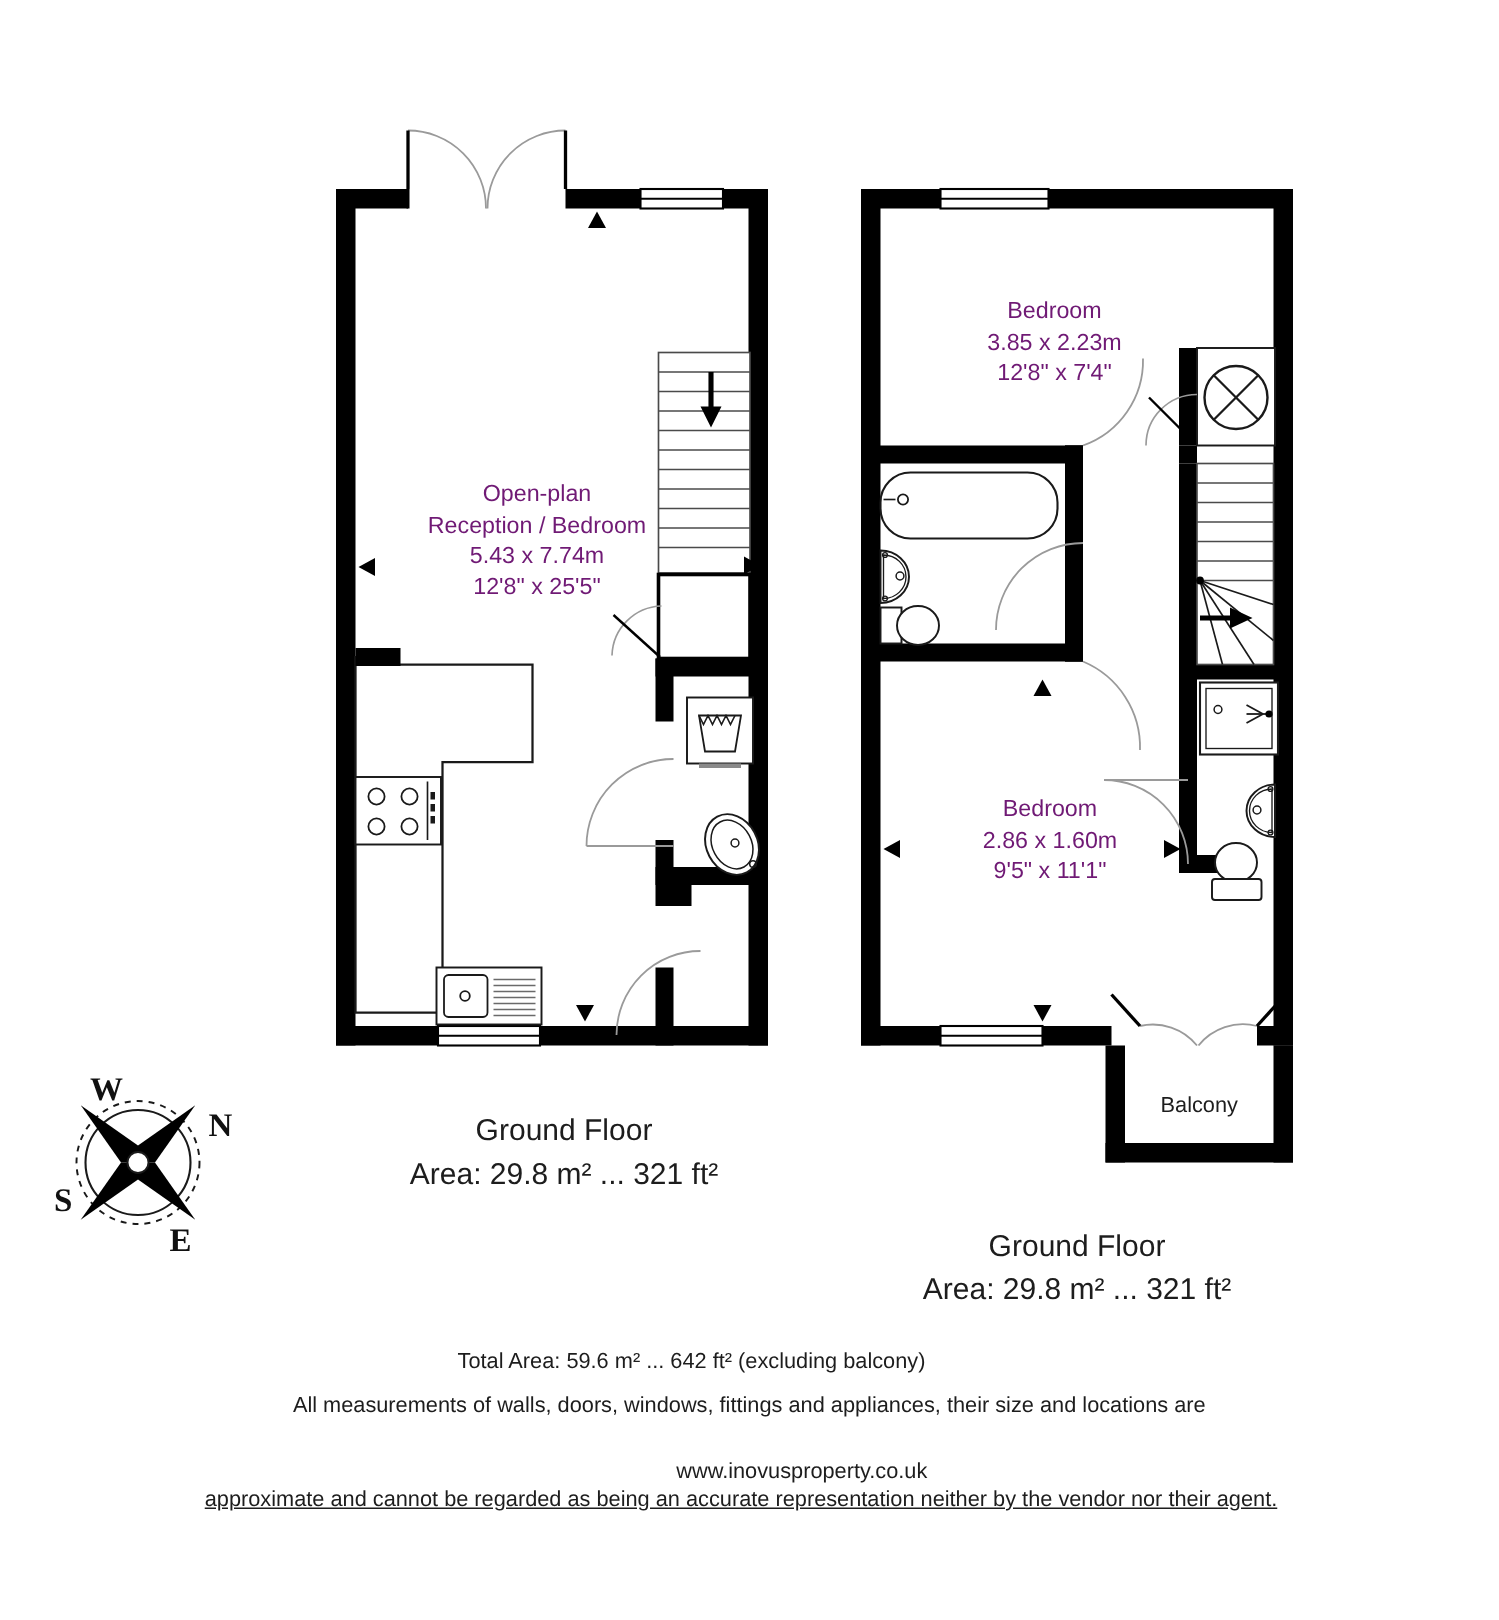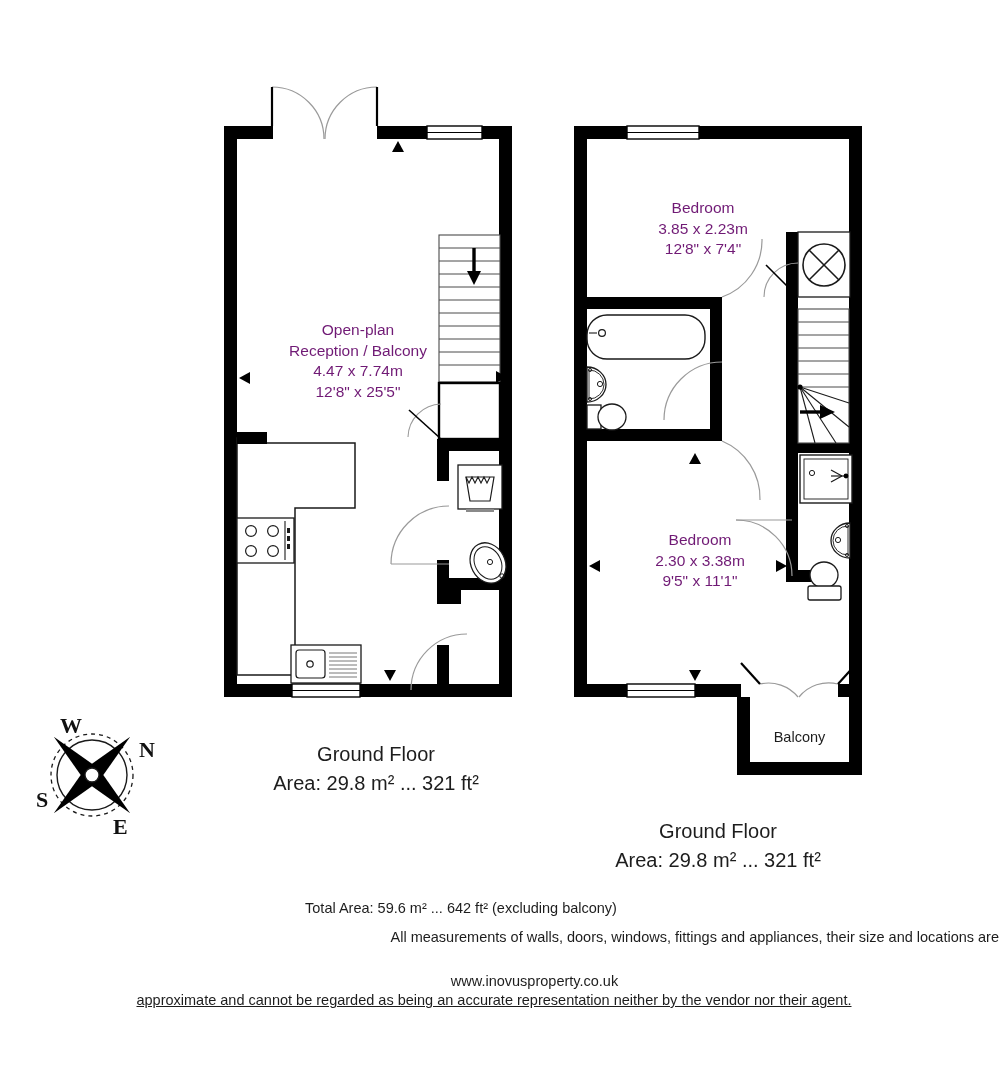--- a/index.html
+++ b/index.html
@@ -342,34 +342,34 @@
         <polygon points="54,0 8,8 0,0 8,-8" fill="#000000"></polygon>
         <polygon points="0,54 -8,8 0,0 8,8" fill="#000000"></polygon>
         <polygon points="-54,0 -8,-8 0,0 -8,8" fill="#000000"></polygon>
       </g>
       <circle cx="0" cy="0" r="7" fill="#ffffff" stroke="#1a1a1a" stroke-width="1.3"></circle>
     </g>
   </svg>
 
   <div class="lbl room-label" style="left:258px;top:320px;width:200px;">
     <span class="nm">Open-plan</span>
-    <span class="nm">Reception / Balcony</span>
-    <span class="dm">4.47 x 7.74m</span>
+    <span class="nm">Reception / Bedroom</span>
+    <span class="dm">5.43 x 7.74m</span>
     <span class="df">12'8" x 25'5"</span>
   </div>
 
   <div class="lbl room-label" style="left:608px;top:198px;width:190px;">
     <span class="nm">Bedroom</span>
     <span class="dm">3.85 x 2.23m</span>
     <span class="df">12'8" x 7'4"</span>
   </div>
 
   <div class="lbl room-label" style="left:605px;top:530px;width:190px;">
     <span class="nm">Bedroom</span>
-    <span class="dm">2.30 x 3.38m</span>
+    <span class="dm">2.86 x 1.60m</span>
     <span class="df">9'5" x 11'1"</span>
   </div>
 
   <div class="lbl balcony-label" style="left:737px;top:728px;width:125px;">Balcony</div>
 
   <div class="lbl floor-label" style="left:268px;top:740px;width:216px;">
     <span class="ft">Ground Floor</span>
     <span class="fa">Area: 29.8 m² ... 321 ft²</span>
   </div>
 
@@ -378,17 +378,17 @@
     <span class="fa">Area: 29.8 m² ... 321 ft²</span>
   </div>
 
   <div class="compass-letter" style="left:60px;top:713px;">W</div>
   <div class="compass-letter" style="left:139px;top:737px;">N</div>
   <div class="compass-letter" style="left:36px;top:787px;">S</div>
   <div class="compass-letter" style="left:113px;top:814px;">E</div>
 
   <div class="lbl total-line" style="left:0px;top:899px;width:922px;">Total Area: 59.6 m² ... 642 ft² (excluding balcony)</div>
 
-  <div class="lbl disc-line" style="left:0px;top:927px;width:999px;text-align:right;">All measurements of walls, doors, windows, fittings and appliances, their size and locations are</div>
+  <div class="lbl disc-line" style="left:0px;top:927px;width:999px;">All measurements of walls, doors, windows, fittings and appliances, their size and locations are</div>
   <div class="lbl disc-line" style="left:0px;top:990px;width:988px;text-decoration:underline;">approximate and cannot be regarded as being an accurate representation neither by the vendor nor their agent.</div>
   <div class="lbl disc-line" style="left:0px;top:971px;width:999px;padding-left:35px;">www.inovusproperty.co.uk</div>
 
 </div>
 
 </body></html>

